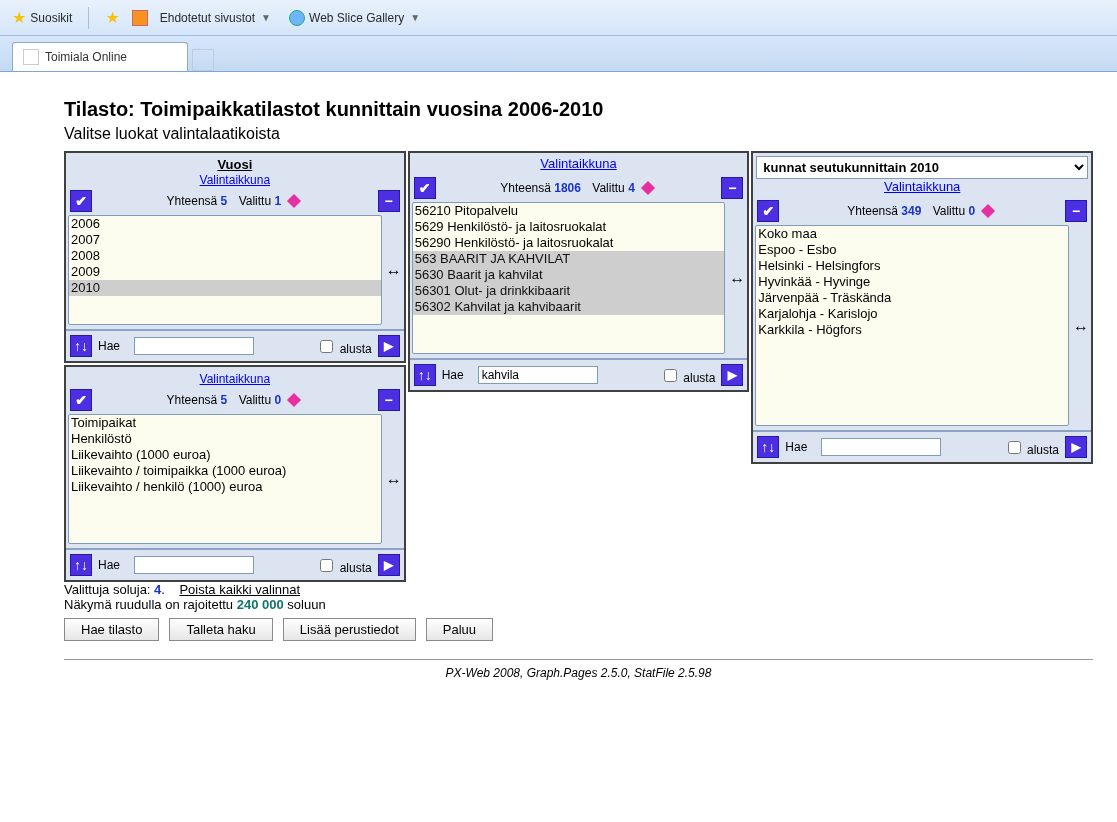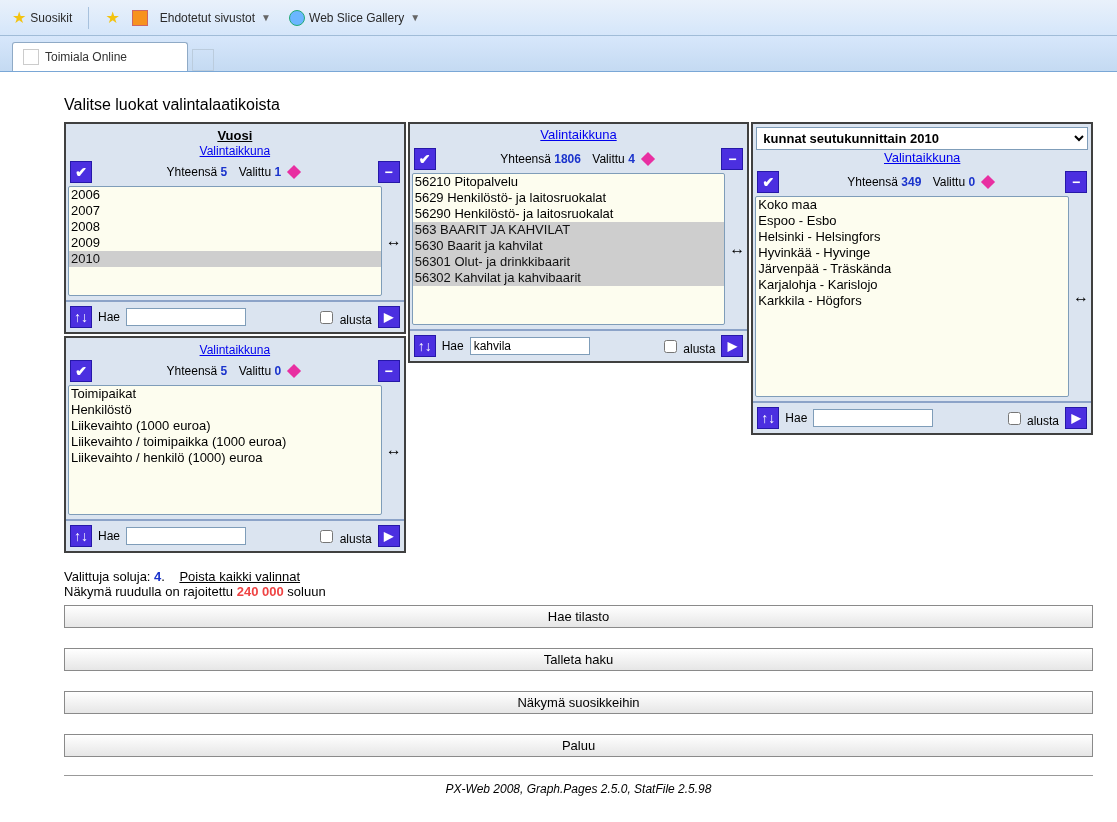--- a/index.html
+++ b/index.html
@@ -48,26 +48,26 @@
   .diamond { width:10px; height:10px; background:#e82fa1; transform:rotate(45deg); display:inline-block; margin:0 4px; }
 
   .listwrap { display:flex; align-items:center; padding:0 2px 4px 2px; gap:4px; }
   select.listbox { flex:1; height:110px; font-size:13px; border:1px solid #7f9db9; background:#fdfdef; font-family:Arial,sans-serif; }
   select.listbox.tall { height:130px; }
   .hdrag { width:16px; text-align:center; cursor:ew-resize; font-size:16px; }
 
   .dropdown { width:100%; font-size:13px; font-weight:bold; border:1px solid #7f9db9; background:#fff; padding:2px; }
 
   .searchrow { display:flex; align-items:center; gap:6px; padding:4px; font-size:12px; background:#dbe4f0; border-top:2px solid #8ca3c8; }
-  .searchrow input[type=text]{ width:120px; border:1px solid #7f9db9; height:18px; font-size:12px; padding:1px 3px; }
+  .searchrow input[type=text]{ width:120px; border:1px solid #7f9db9; height:18px; font-size:12px; padding:1px 3px;margin-left:8px; }
   .searchrow .go { width:22px; height:22px; background:#4b2fe0; color:#fff; display:inline-flex; align-items:center; justify-content:center; border:1px solid #2618a8; font-weight:bold; cursor:pointer; }
 
-  .footer { margin-top:16px; font-size:13px; }
+  .footer { margin-top:0; font-size:13px; }
   .footer a { color:#000; text-decoration:underline; }
-  .btnrow { margin-top:6px; display:flex; gap:20px;flex-direction:column; }
+  .btnrow { margin-top:6px; display:flex; gap:10px; }
   button.std { background:linear-gradient(#fff,#e6e6e6); border:1px solid #8a8a8a; padding:3px 16px; font-size:13px; cursor:pointer; }
 
   hr.sep { margin:18px 0 6px; border:none; border-top:1px solid #999; }
   .credits { text-align:center; font-style:italic; font-size:12px; }
 </style>
 </head>
 <body>
 
 <div class="ie-bar">
   <div class="ie-fav">
@@ -94,20 +94,21 @@
   <div class="tab">
     <span class="ie-sq" style="background:#fff;border:1px solid #ccc;"></span>
     <span>Toimiala Online</span>
   </div>
   <span class="tab-x"></span>
 </div>
 
 <div class="page">
 
 
+  <h1>Tilasto: Toimipaikkatilastot kunnittain vuosina 2006-2010</h1>
   <div class="sub">Valitse luokat valintalaatikoista</div>
 
 
   <div class="panels">
 
     <div class="col w1">
 
       <div class="panel">
         <div class="panel-title">
           <div class="t1">Vuosi</div>
@@ -254,25 +255,25 @@
       </div>
     </div>
 
   </div>
 
   <div class="footer">
     <span>Valittuja soluja:</span>
     <b style="color:#1a33cc">4</b>.&nbsp;&nbsp;&nbsp;
     <a href="#">Poista kaikki valinnat</a><br>
     <span>Näkymä ruudulla on rajoitettu</span>
-    <b style="color:#ef4444">240 000</b>
+    <b style="color:#0f766e">240 000</b>
     <span>soluun</span>
     <div class="btnrow">
       <button class="std">Hae tilasto</button>
       <button class="std">Talleta haku</button>
-      <button class="std">Näkymä suosikkeihin</button>
+      <button class="std">Lisää perustiedot</button>
       <button class="std">Paluu</button>
     </div>
   </div>
 
   <hr class="sep">
   <div class="credits">PX-Web 2008, Graph.Pages 2.5.0, StatFile 2.5.98</div>
 </div>
 
 </body></html>

